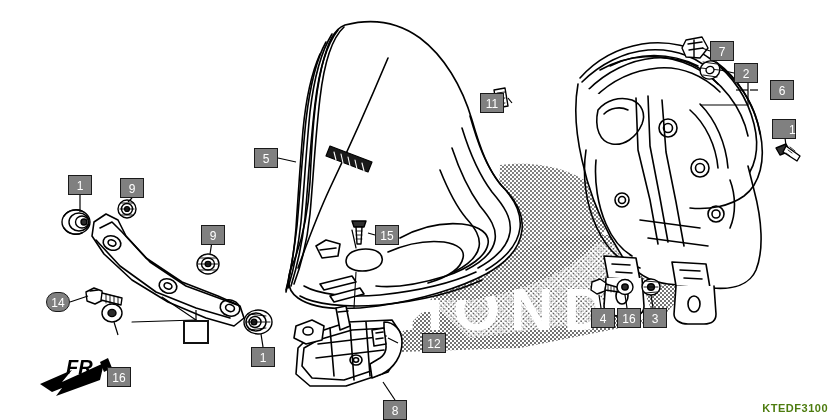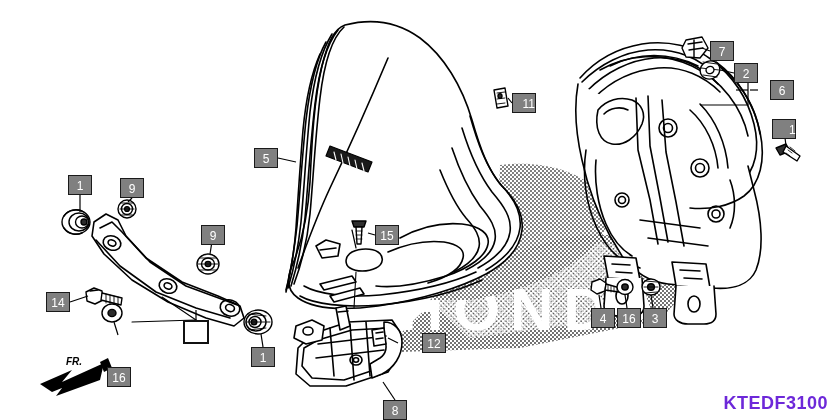--- a/index.html
+++ b/index.html
@@ -23,30 +23,30 @@
   .blankbox{
     position:absolute;
     width:26px;height:24px;
     background:#ffffff;
     border:2px solid #111111;
     box-sizing:border-box;
   }
   #partcode{
     position:absolute;
     right:12px;bottom:6px;
-    font-size:18px;
+    font-size:11px;
     font-weight:bold;
-    color:#6d28d9;
+    color:#4d7c0f;
     letter-spacing:0.5px;
     font-family:"Liberation Sans",sans-serif;
   }
   #frlabel{
     position:absolute;
     left:66px;top:356px;
-    font-size:10px;
+    font-size:20px;
     font-weight:bold;
     font-style:italic;
     color:#000;
     font-family:"Liberation Sans",sans-serif;
   }
 </style>
 </head>
 <body>
 
 <div id="page">
@@ -370,28 +370,28 @@
 
     <g>
       <path d="M104,363 L62,382 L72,370 L40,384 L52,392 L62,388 L56,396 L100,380 Z" fill="#000"></path>
       <path d="M100,362 L108,358 L112,368 L104,372 Z" fill="#000"></path>
     </g>
   </svg>
 
   <div class="callout" style="left:68px;top:175px;">1</div>
   <div class="callout" style="left:120px;top:178px;">9</div>
   <div class="callout" style="left:254px;top:148px;">5</div>
-  <div class="callout" style="left:512px;top:93px;text-align:right;">11</div>
+  <div class="callout" style="left:480px;top:93px;">11</div>
   <div class="callout" style="left:710px;top:41px;">7</div>
   <div class="callout" style="left:734px;top:63px;">2</div>
   <div class="callout" style="left:770px;top:80px;">6</div>
   <div class="callout" style="left:772px;top:119px;padding-left:16px;">13</div>
   <div class="callout" style="left:201px;top:225px;">9</div>
   <div class="callout" style="left:375px;top:225px;">15</div>
-  <div class="callout" style="left:46px;top:292px;">14</div>
+  <div class="callout" style="left:46px;top:292px;border-radius:10px;">14</div>
   <div class="callout" style="left:107px;top:335px;margin-top:32px;">16</div>
   <div class="callout" style="left:251px;top:347px;">1</div>
   <div class="callout" style="left:398px;top:333px;margin-left:24px;">12</div>
   <div class="callout" style="left:383px;top:400px;">8</div>
   <div class="callout" style="left:591px;top:308px;">4</div>
   <div class="callout" style="left:617px;top:308px;">16</div>
   <div class="callout" style="left:643px;top:308px;">3</div>
 
   <div class="blankbox" style="left:183px;top:320px;"></div>
 

